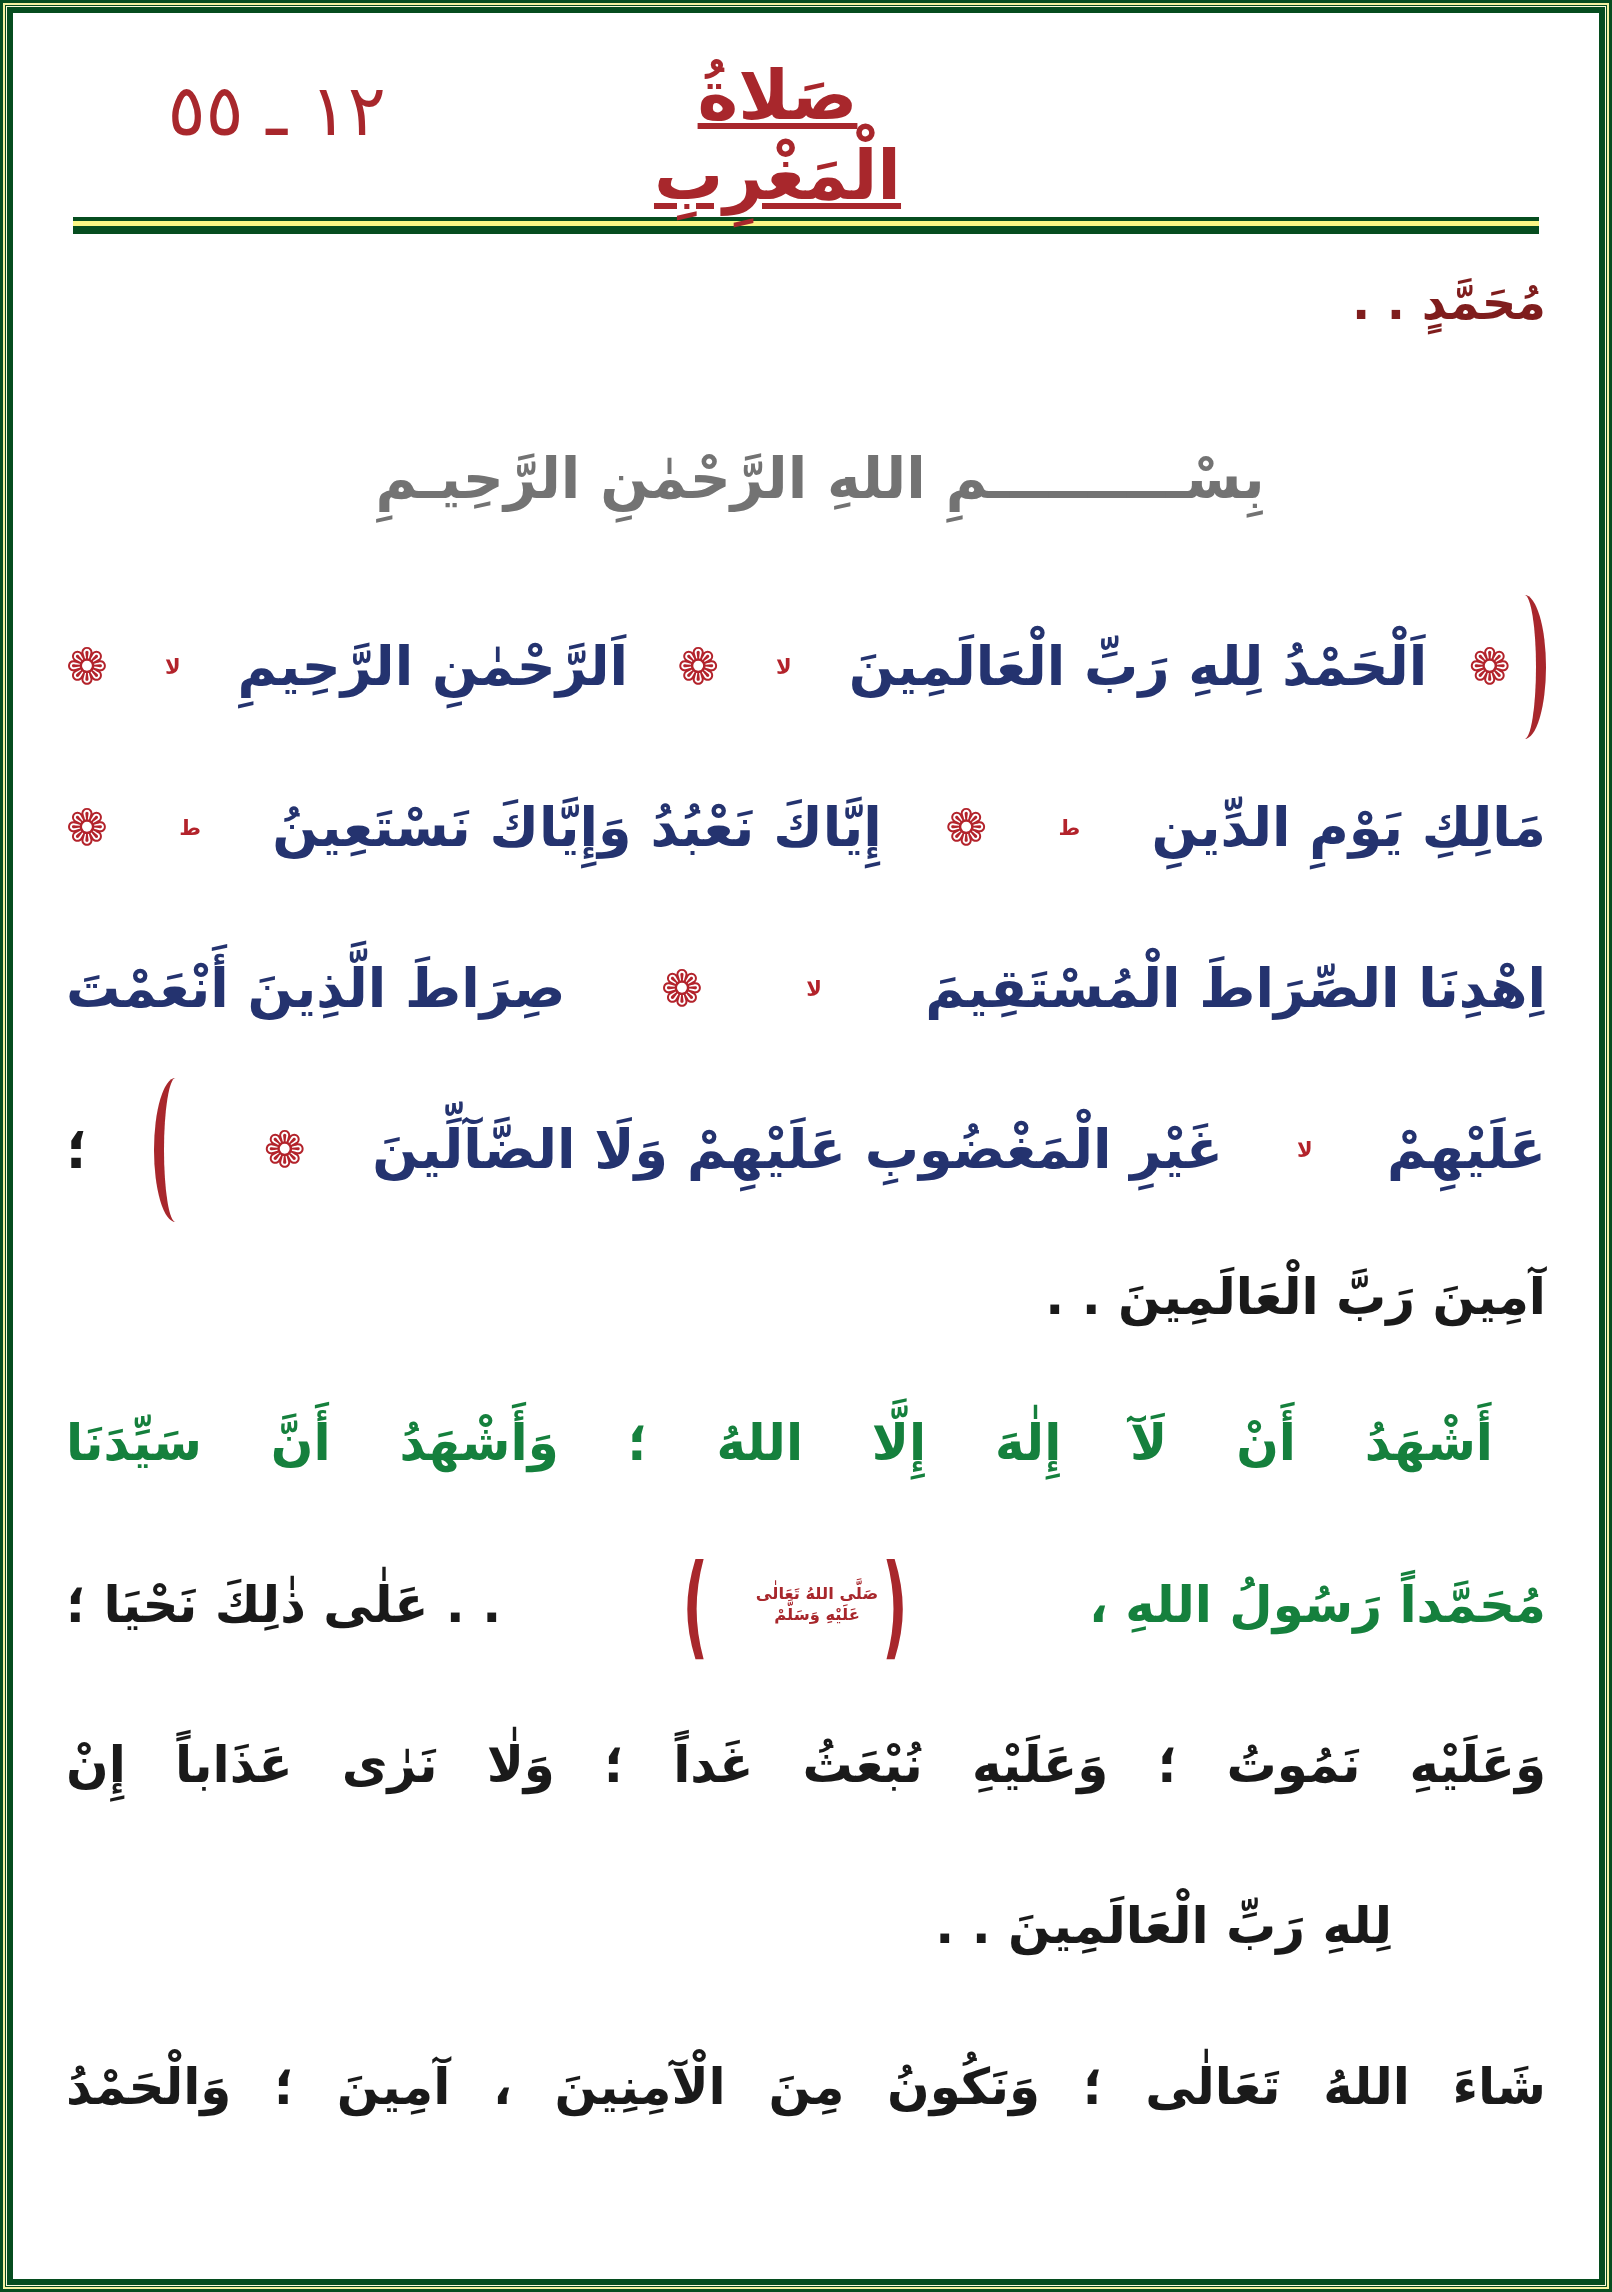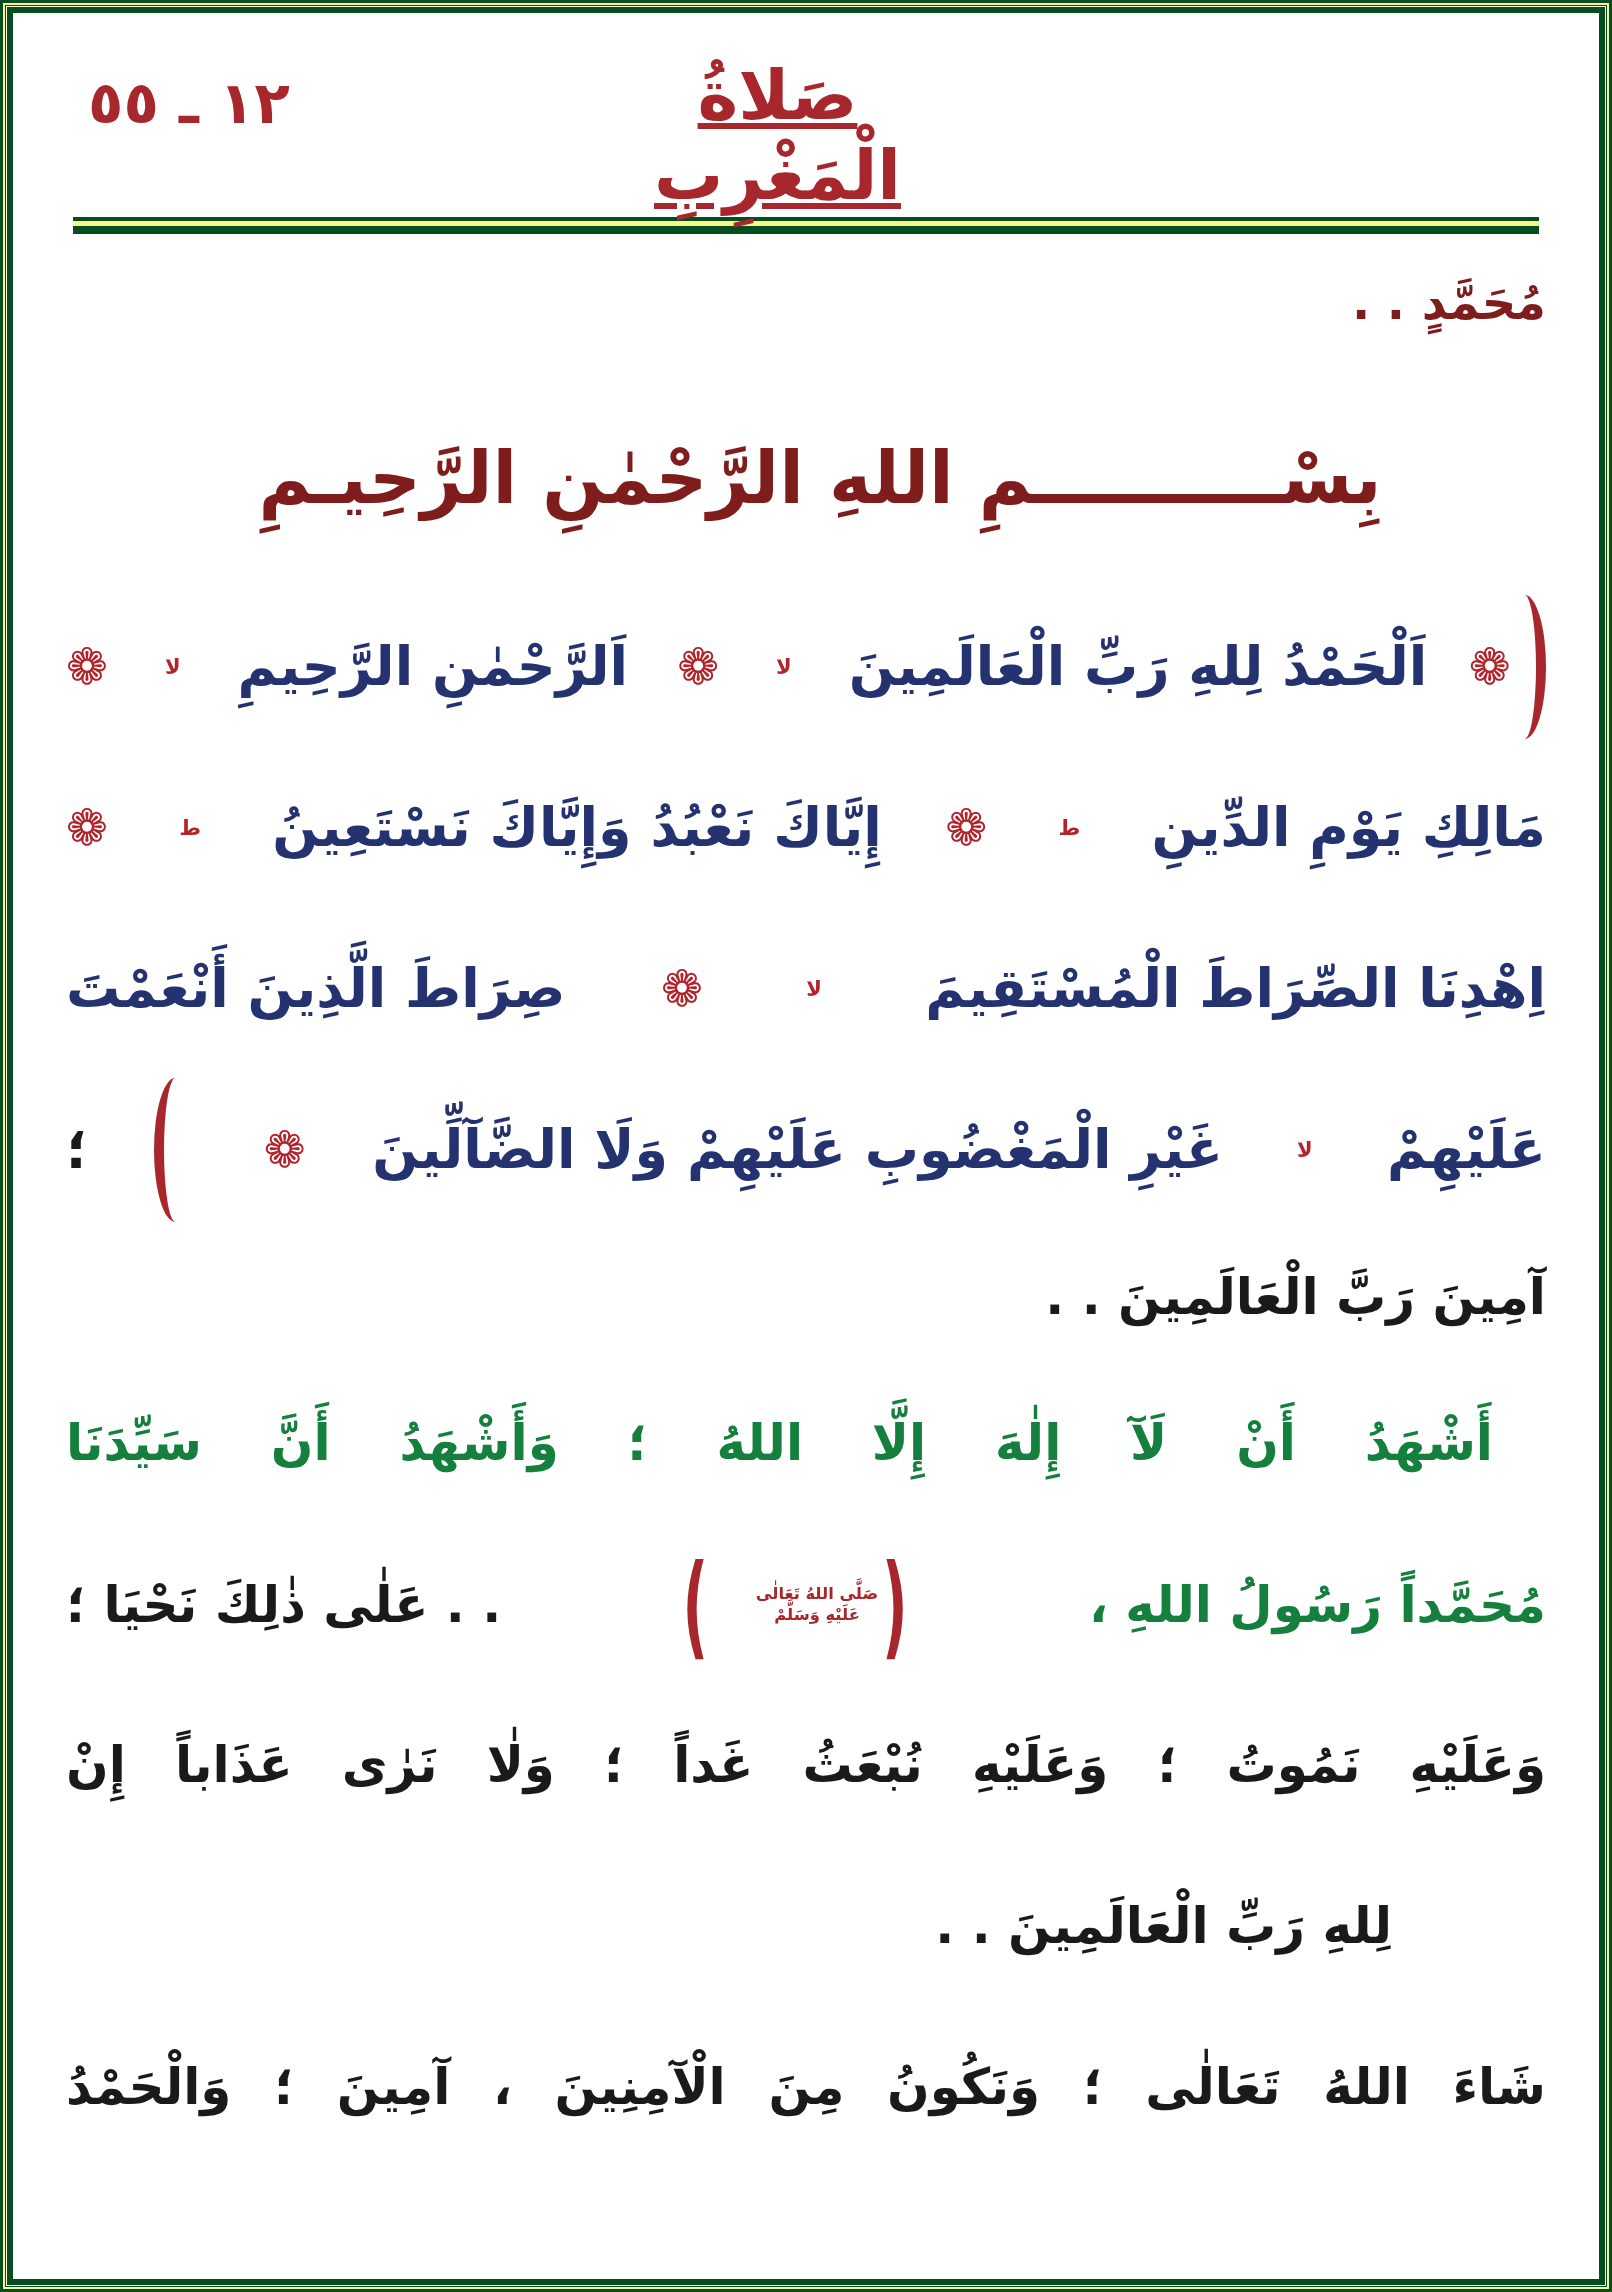--- a/index.html
+++ b/index.html
@@ -14,34 +14,34 @@
   .f5{height:100%;box-sizing:border-box;border:6.7px solid #064d1f;background:#fff;}
   .content{height:100%;box-sizing:border-box;direction:rtl;overflow:hidden;}
 
   
   .header{position:relative;height:204px;}
   .page-title{
     position:absolute;top:42px;left:calc(50% - 240px);width:423px;
     text-align:center;font-size:69px;font-weight:bold;color:#a8272c;text-decoration:underline;
   }
   .page-numbers{
-    position:absolute;top:56px;left:75px;width:298px;text-align:left;
-    font-size:58px;font-weight:bold;color:#a8272c;letter-spacing:5.8px;direction:rtl;
+    position:absolute;top:56px;left:75px;width:298px;text-align:right;
+    font-size:71px;font-weight:normal;color:#a8272c;letter-spacing:5.8px;direction:rtl;
   }
   .divider{margin:0 60px;}
   .divider .d1{height:3.8px;background:#064d1f;}
   .divider .d2{height:4.8px;background:#fbf784;}
   .divider .d3{height:8.6px;background:#064d1f;}
 
   
   .line{box-sizing:border-box;padding:0 53px;font-weight:bold;}
   .intro-line{height:136px;display:flex;align-items:center;justify-content:flex-start;
     font-size:48px;color:#7f1d1d;}
   .basmala{height:216px;display:flex;align-items:center;justify-content:center;
-    font-size:72px;color:#7f1d1d;margin-left:28px;}
+    font-size:57px;color:#737373;margin-left:28px;}
   .fline{height:161px;display:flex;align-items:center;justify-content:space-between;
     font-size:54px;color:#24336f;}
   .amin{height:133px;display:flex;align-items:center;justify-content:flex-start;
     font-size:50px;color:#1a1a1a;}
   .pline{height:161px;font-size:50px;line-height:161px;white-space:nowrap;}
   .jline{text-align:justify;text-align-last:justify;}
   .jline.indent{padding-right:106px;}
   .flexline{display:flex;align-items:center;justify-content:space-between;white-space:normal;line-height:normal;}
   .rightline{text-align:right;padding-right:207px;}
 

